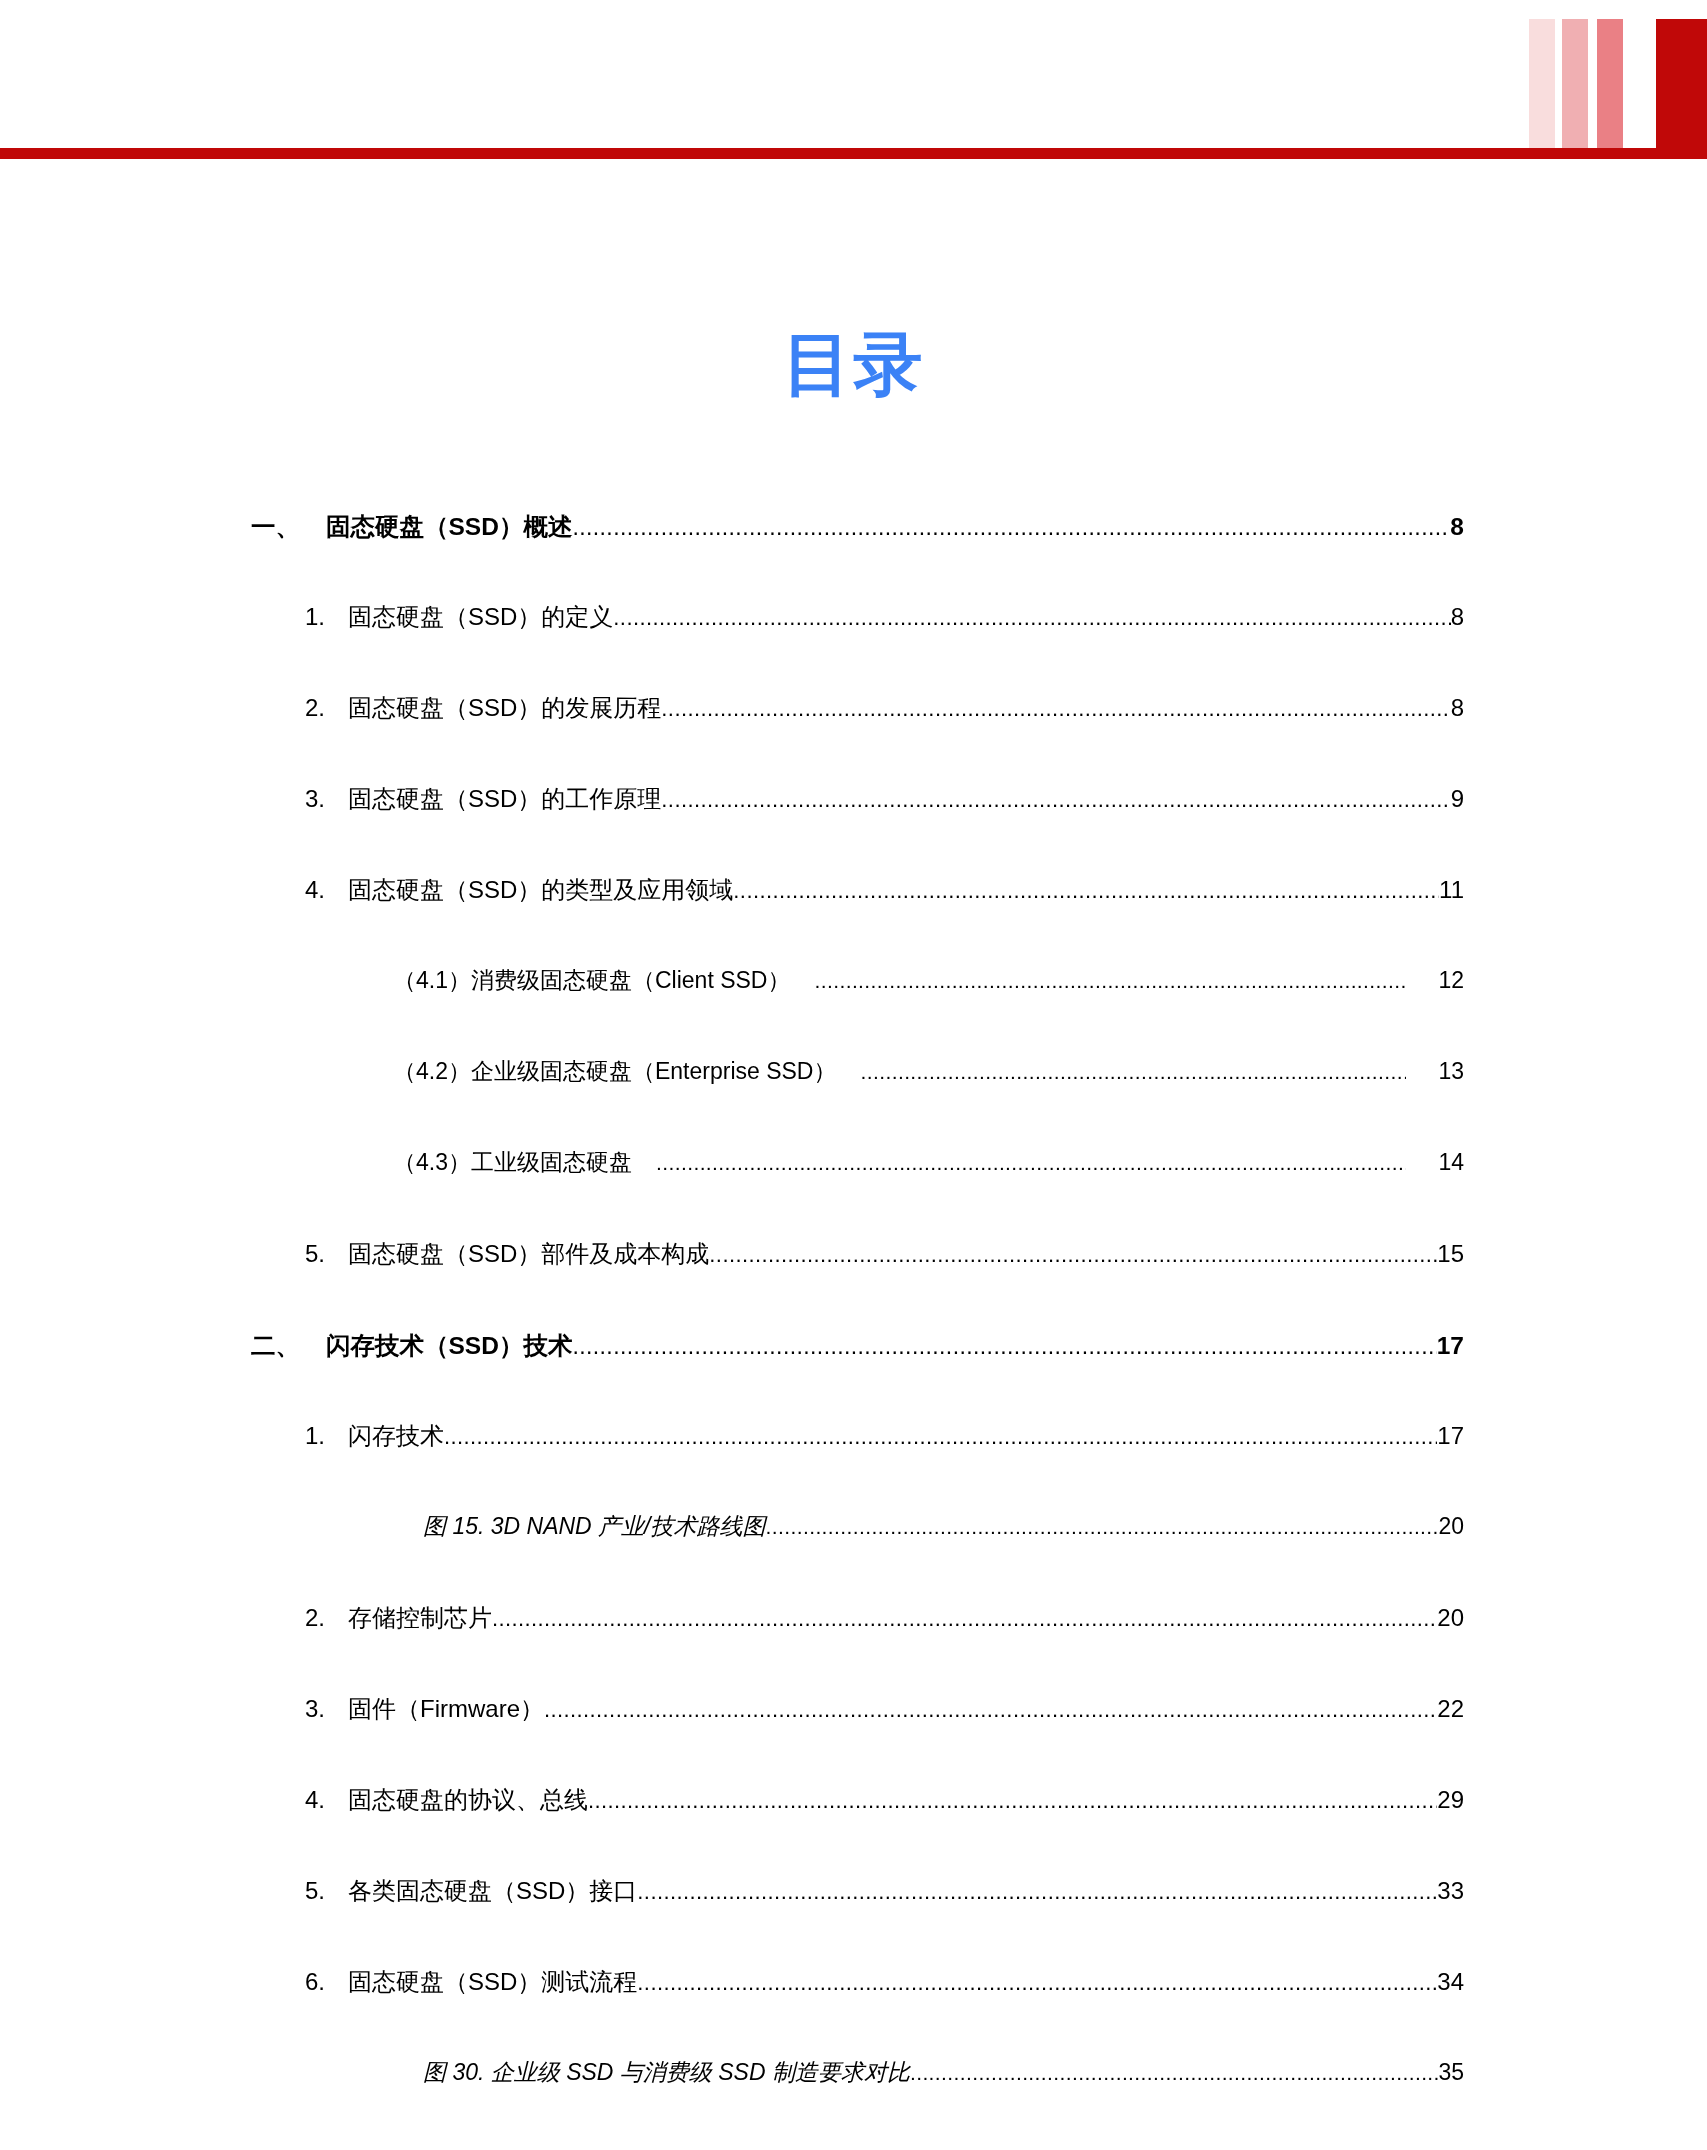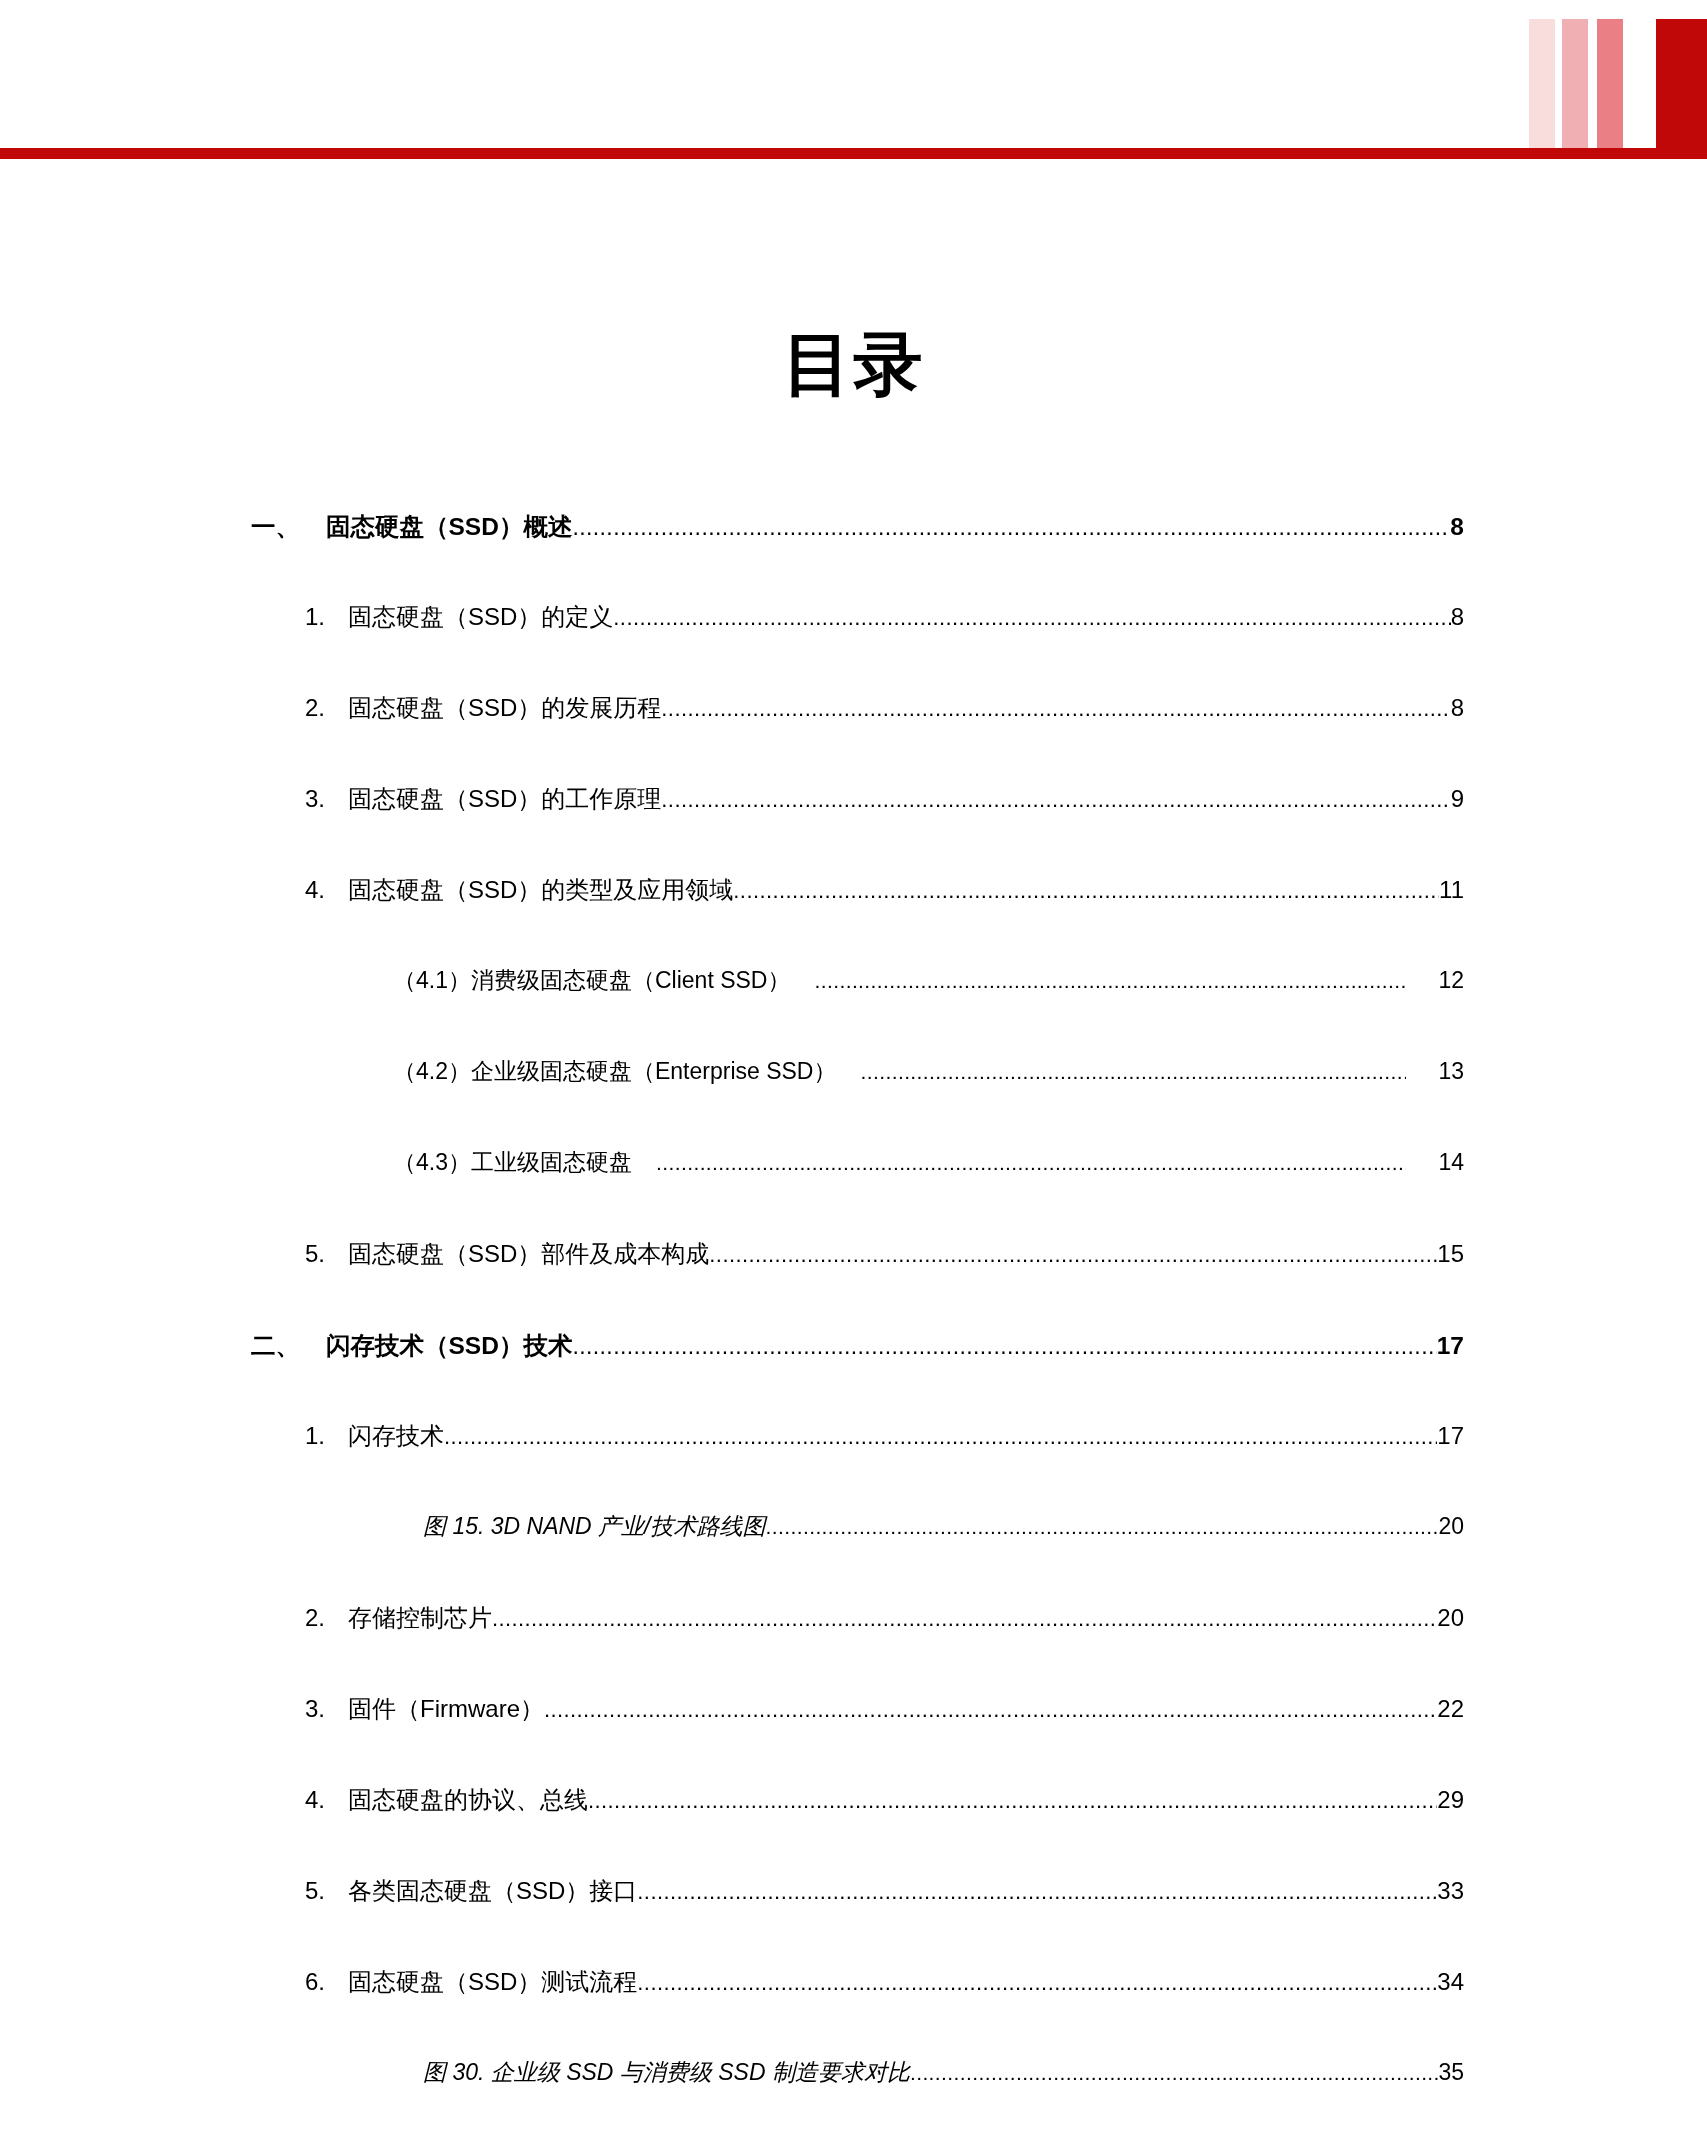--- a/index.html
+++ b/index.html
@@ -45,21 +45,21 @@
   
   #doc-title {
     position: absolute;
     top: 327px;
     left: 0;
     width: 1707px;
     text-align: center;
     font-size: 69px;
     font-weight: bold;
     line-height: 1.1;
-    color: #000000;
+    color: #3b82f6;
     letter-spacing: 1.7px;
   }
 
   
   #toc {
     position: absolute;
     top: 510px;
     left: 4px;
     width: 1707px;
   }

